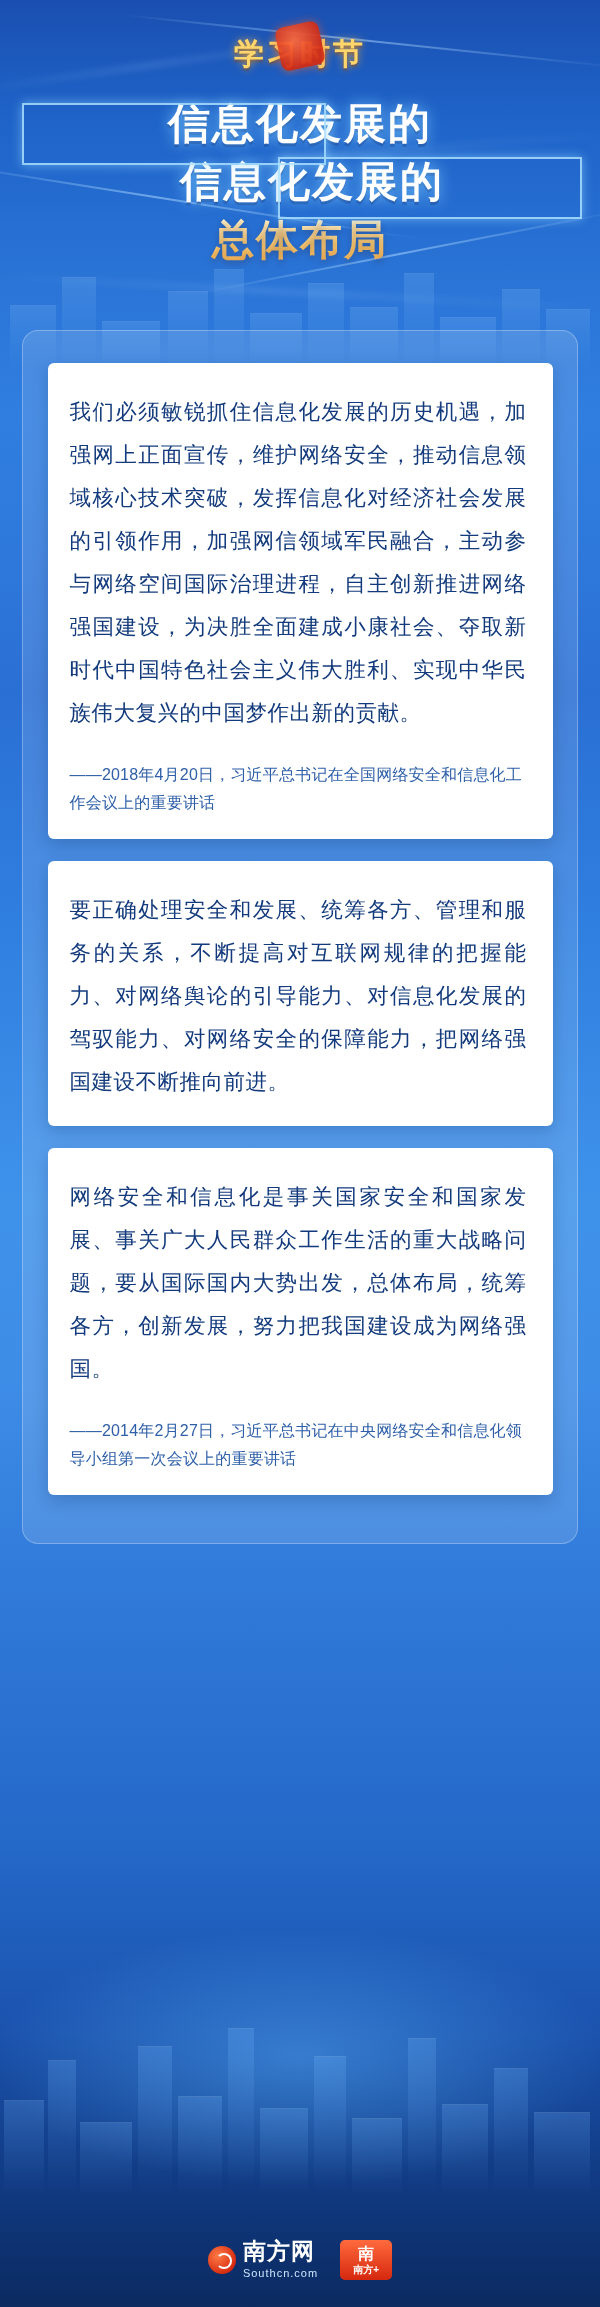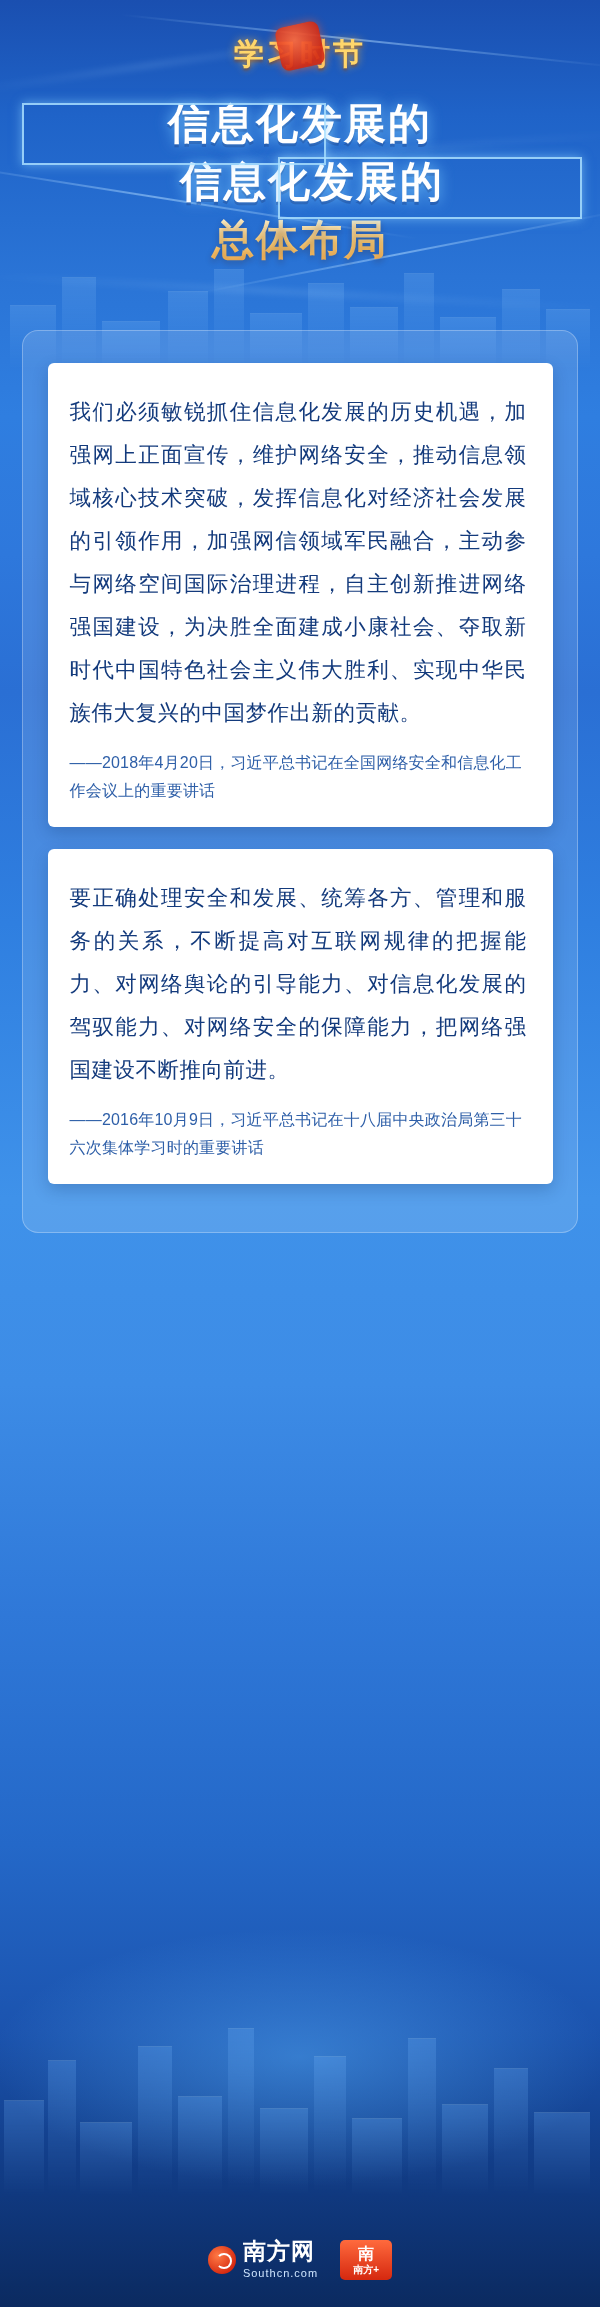--- a/index.html
+++ b/index.html
@@ -144,21 +144,21 @@
     box-shadow: 0 6px 16px rgba(10,40,90,0.22);
   }
   .card-body {
     color: #133a7c;
     font-size: 21.5px;
     line-height: 2.0;
     text-align: justify;
     letter-spacing: 0.5px;
   }
   .card-source {
-    margin-top: 14px;
+    margin-top: 26px;
     color: #2e5fa8;
     font-size: 16px;
     line-height: 1.75;
     letter-spacing: 0.2px;
   }
 
   
   .skyline-bottom {
     position: absolute;
     left: 0; right: 0;
@@ -285,23 +285,26 @@
 
   <div class="cards">
 
     <div class="card">
       <div class="card-body">我们必须敏锐抓住信息化发展的历史机遇，加强网上正面宣传，维护网络安全，推动信息领域核心技术突破，发挥信息化对经济社会发展的引领作用，加强网信领域军民融合，主动参与网络空间国际治理进程，自主创新推进网络强国建设，为决胜全面建成小康社会、夺取新时代中国特色社会主义伟大胜利、实现中华民族伟大复兴的中国梦作出新的贡献。</div>
       <div class="card-source">——2018年4月20日，习近平总书记在全国网络安全和信息化工作会议上的重要讲话</div>
     </div>
 
     <div class="card">
       <div class="card-body">要正确处理安全和发展、统筹各方、管理和服务的关系，不断提高对互联网规律的把握能力、对网络舆论的引导能力、对信息化发展的驾驭能力、对网络安全的保障能力，把网络强国建设不断推向前进。</div>
-      <div class="card-source">——2016年10月9日，习近平总书记在十八届中央政治局第三十六次集体学习时的重要讲话</div>
-    </div>
-
+    </div>
+
+    <div class="card">
+      <div class="card-body">网络安全和信息化是事关国家安全和国家发展、事关广大人民群众工作生活的重大战略问题，要从国际国内大势出发，总体布局，统筹各方，创新发展，努力把我国建设成为网络强国。</div>
+      <div class="card-source">——2014年2月27日，习近平总书记在中央网络安全和信息化领导小组第一次会议上的重要讲话</div>
+    </div>
 
   </div>
 
   <div class="bglow"></div>
 
   <div class="skyline-bottom">
     <div class="bld" style="left:4px;width:40px;height:96px;"></div>
     <div class="bld" style="left:48px;width:28px;height:136px;"></div>
     <div class="bld" style="left:80px;width:52px;height:74px;"></div>
     <div class="bld" style="left:138px;width:34px;height:150px;"></div>

